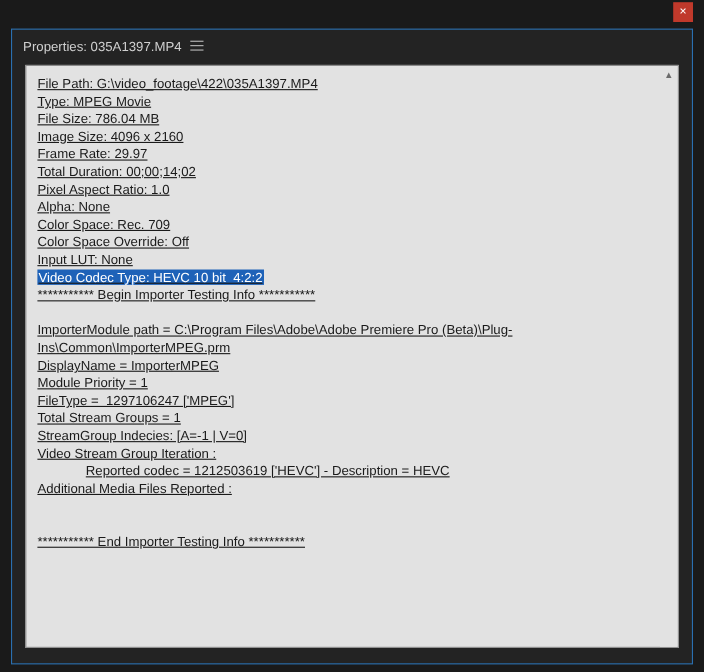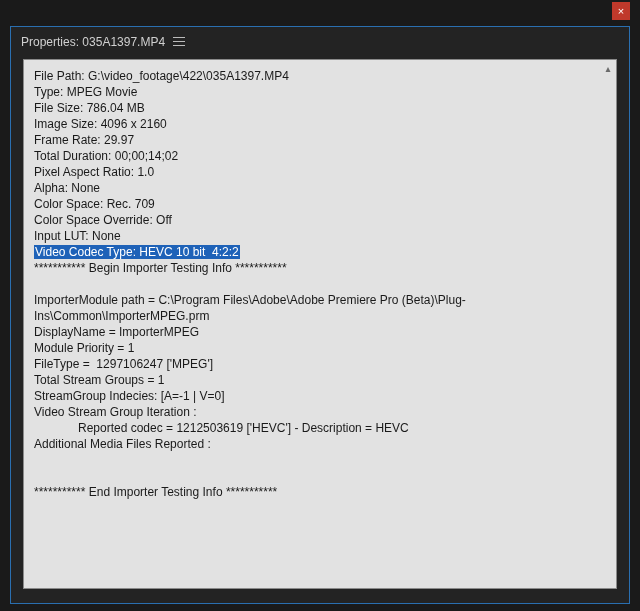--- a/index.html
+++ b/index.html
@@ -72,20 +72,21 @@
   }
   .text-body {
     flex: 1;
     padding: 8px 10px 25px 10px;
     color: #1a1a1a;
     font-size: 12px;
     line-height: 16px;
     white-space: pre-wrap;
     overflow: hidden;
     font-family: "Segoe UI", Tahoma, sans-serif;
+    text-decoration: underline;
   }
   .scroll-gutter {
     width: 16px;
     background: #e2e2e2;
     position: relative;
   }
   .scroll-arrow {
     width: 14px;
     height: 14px;
     margin: 2px auto 0 auto;

